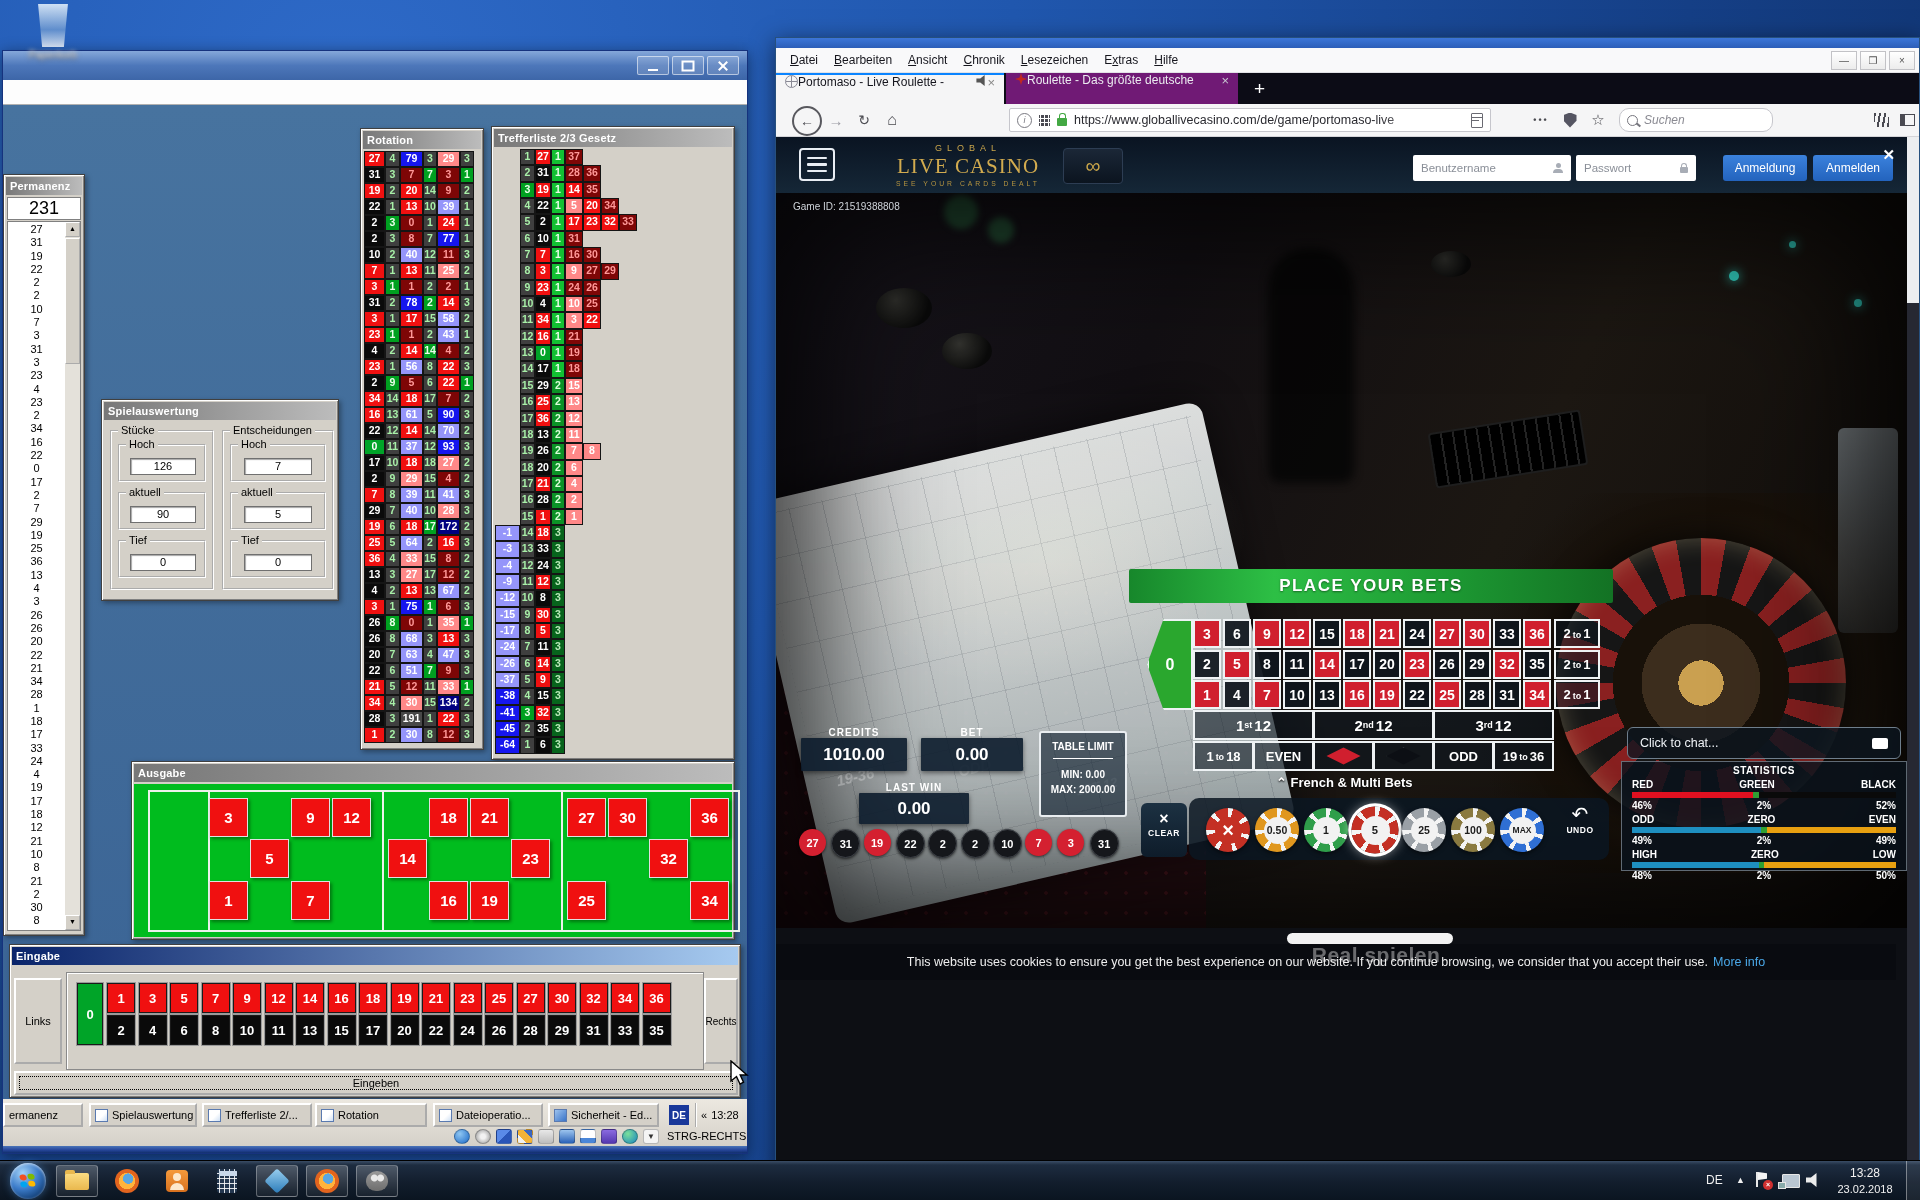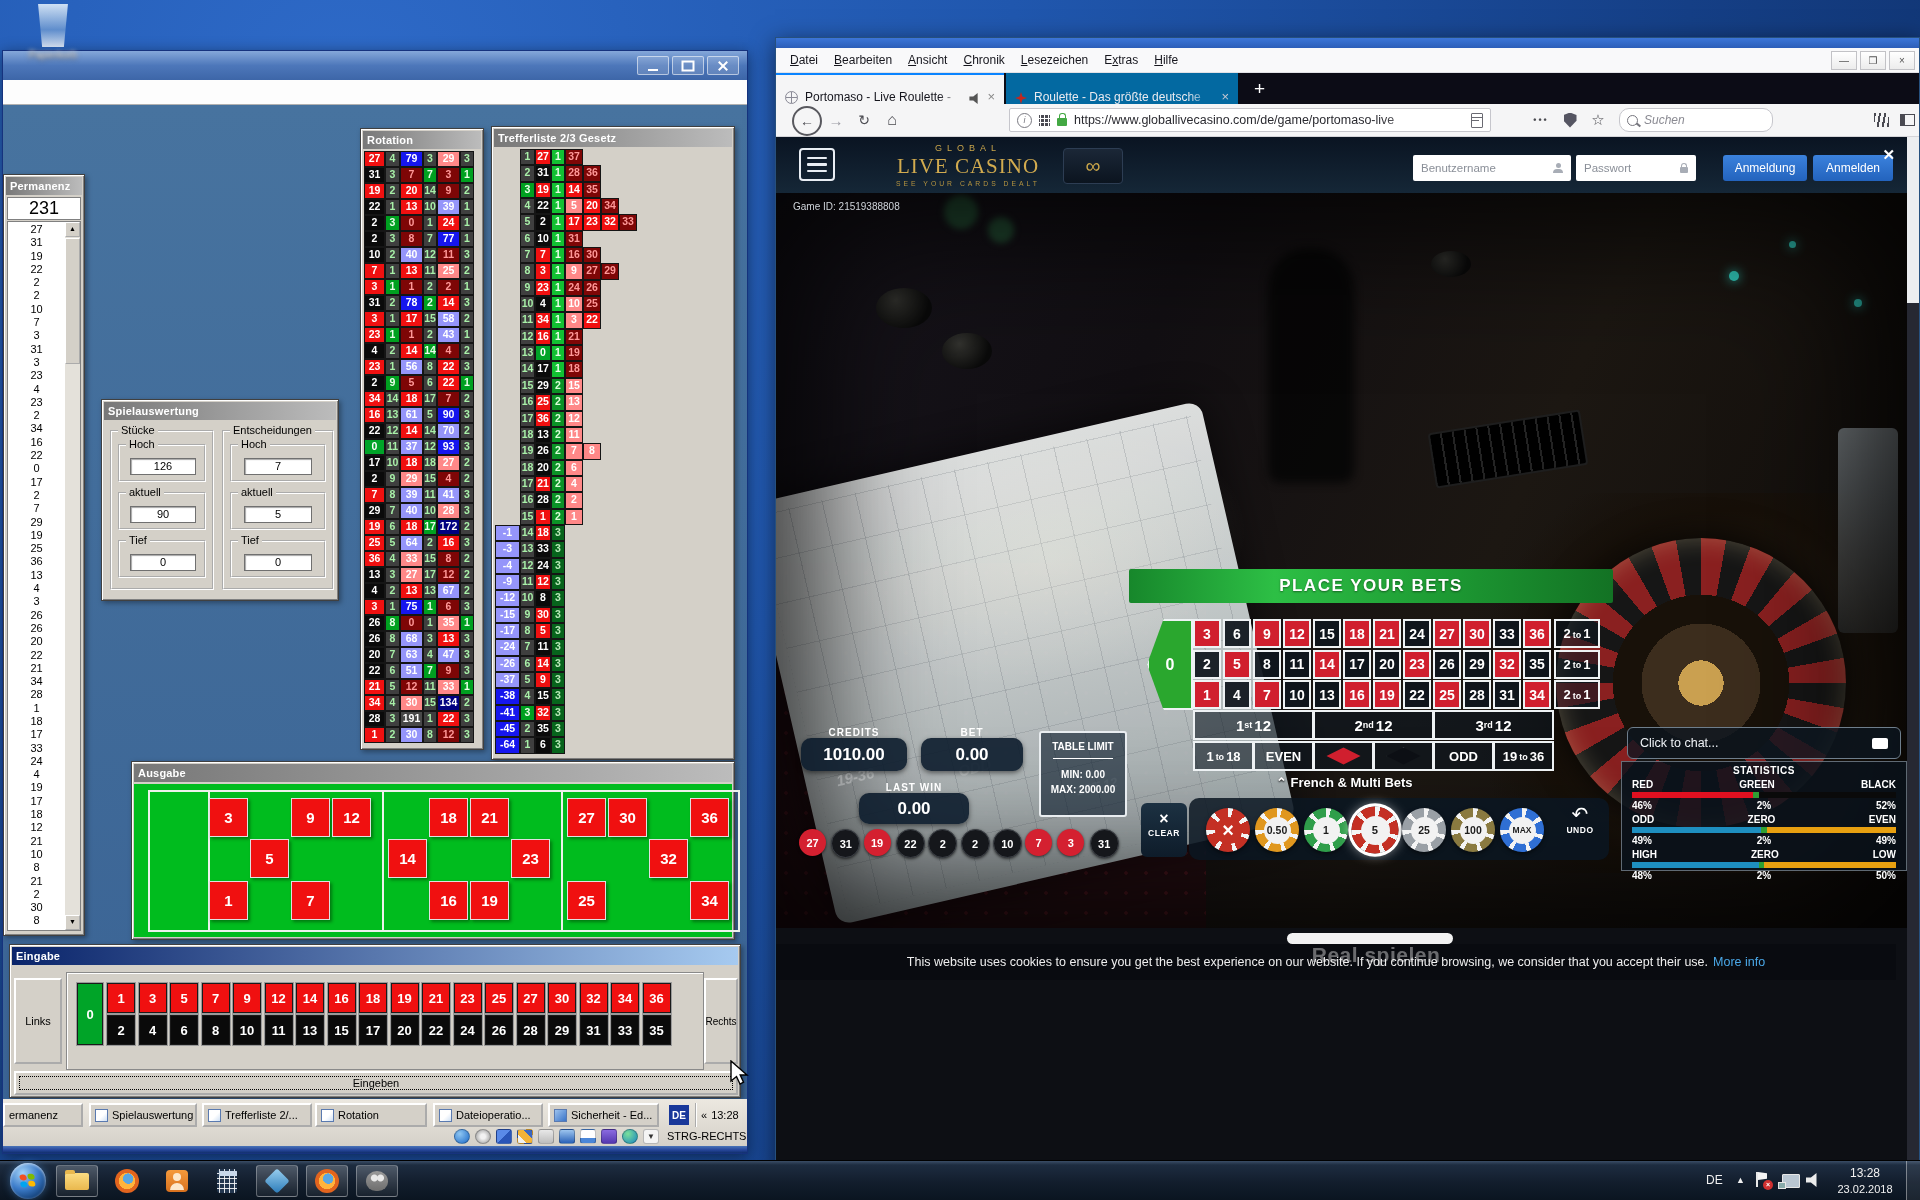--- a/index.html
+++ b/index.html
@@ -105,23 +105,23 @@
   #ffwin{left:775px;top:37px;width:1145px;height:1140px;display:flex;flex-direction:column;
          border:1px solid #26507e;box-shadow:0 5px 22px rgba(0,0,0,.55);box-sizing:border-box;z-index:3}
   .ff-top{height:10px;background:linear-gradient(180deg,#3c76d8,#2c5eb8);flex:none}
   .ff-menu{height:24px;background:#f9f9fa;border-bottom:1px solid #e2e2e6;display:flex;align-items:center;
            padding-left:6px;position:relative;flex:none}
   .menu-item{font-size:12px;color:#16161d;padding:0 8px}
   .win-ctrls{position:absolute;right:4px;top:3px;display:flex;gap:3px}
   .wc{width:24px;height:17px;border:1px solid #c2c2c6;background:linear-gradient(#fff,#ececec);
       display:flex;align-items:center;justify-content:center;color:#555;font-size:10px;line-height:10px}
   .ff-tabs{height:31px;background:#0c0c16;display:flex;align-items:stretch;position:relative;flex:none}
-  .tab{display:flex;align-items:flex-end;padding:0 9px;gap:7px;font-size:12px;box-sizing:border-box}
+  .tab{display:flex;align-items:flex-start;padding:0 9px;font-size:12px;box-sizing:border-box}
   .tab.active{background:#f5f5f6;color:#15151d;border-top:2px solid #0a84ff;width:228px}
-  .tab.inactive{background:#0369a1;color:#ebebf0;width:232px;margin-left:2px}
+  .tab.inactive{background:#701a75;color:#ebebf0;width:232px;margin-left:2px}
   .tab-title{white-space:nowrap;overflow:hidden;flex:1;
              -webkit-mask-image:linear-gradient(90deg,#000 85%,transparent);mask-image:linear-gradient(90deg,#000 85%,transparent)}
   .tab-close{font-size:13px;color:#888}
   .tab.inactive .tab-close{color:#c8c8d2}
   .newtab{color:#fff;font-size:19px;align-self:center;margin-left:16px}
   .globe{width:13px;height:13px;border-radius:50%;border:1.5px solid #8a8a96;box-sizing:border-box;position:relative;flex:none}
   .globe::before{content:'';position:absolute;left:0;right:0;top:4.5px;border-top:1px solid #8a8a96}
   .globe::after{content:'';position:absolute;left:4.5px;top:0;bottom:0;border-left:1px solid #8a8a96}
   .pin-ic{width:12px;height:12px;background:#c02820;clip-path:polygon(50% 0,62% 38%,100% 50%,62% 62%,50% 100%,38% 62%,0 50%,38% 38%);flex:none}
   .spk{width:11px;height:11px;background:#555;clip-path:polygon(0 32%,35% 32%,75% 0,75% 100%,35% 68%,0 68%);flex:none}
@@ -216,21 +216,21 @@
           text-shadow:0 1px 2px rgba(0,0,0,.45);z-index:11}
   .bcell{position:absolute;box-sizing:border-box;border:2px solid #eef2f4;display:flex;align-items:center;
          justify-content:center;font-weight:bold;color:#fff;font-size:14px;z-index:11}
   .bred{background:#d01f2e}.bblk{background:rgba(15,21,29,.93)}.bout{background:rgba(14,24,34,.6)}
   .bzero{background:#2aa72e;clip-path:polygon(100% 0,100% 100%,36% 100%,0 50%,36% 0)}
   .bsup{font-size:9px;vertical-align:super;margin-right:2px}
   .bto{font-size:9px;margin:2px 2px 0 2px}
   .bdiamond{width:34px;height:17px;clip-path:polygon(50% 0,100% 50%,50% 100%,0 50%);filter:drop-shadow(0 0 1px rgba(255,255,255,.9))}
   
   .stat-label{position:absolute;color:#fff;font-weight:bold;font-size:10px;letter-spacing:1px;text-align:center;z-index:11}
-  .stat-box{position:absolute;background:rgba(12,28,44,.9);border-radius:10px;color:#fff;font-weight:bold;font-size:17px;
+  .stat-box{position:absolute;background:rgba(12,28,44,.9);border-radius:1px;color:#fff;font-weight:bold;font-size:17px;
             display:flex;align-items:center;justify-content:center;box-shadow:0 2px 5px rgba(0,0,0,.5);z-index:11}
   .tl-box{position:absolute;left:263px;top:594px;width:88px;height:86px;border:2px solid #e9edf0;border-radius:3px;
           background:rgba(12,28,44,.62);color:#fff;text-align:center;font-size:10px;font-weight:bold;box-sizing:border-box;z-index:11}
   .tl-line{height:1px;background:#fff;margin:6px 12px}
   .recent{position:absolute;top:692px;width:27px;height:27px;border-radius:50%;display:flex;align-items:center;
           justify-content:center;color:#fff;font-size:11px;font-weight:bold;box-shadow:0 1px 3px rgba(0,0,0,.65);z-index:11}
   .rr{background:#d42030}.rk{background:#15171b;border:1px solid #3c4046}
   .french{position:absolute;left:500px;top:638px;width:220px;color:#fff;font-weight:bold;font-size:13px;z-index:11;
           text-shadow:0 1px 2px #000}
   .chip-tray{position:absolute;left:413px;top:661px;width:420px;height:62px;background:rgba(10,22,34,.85);

